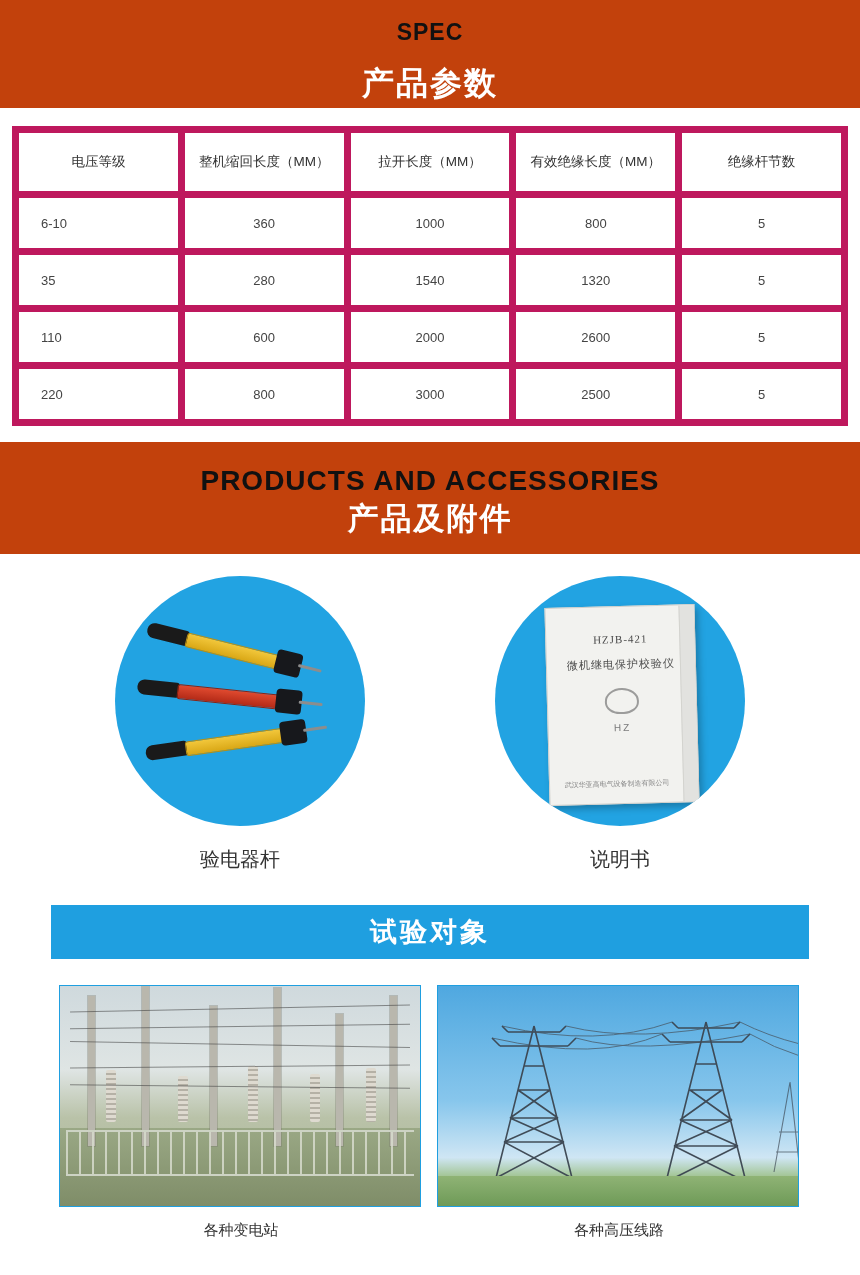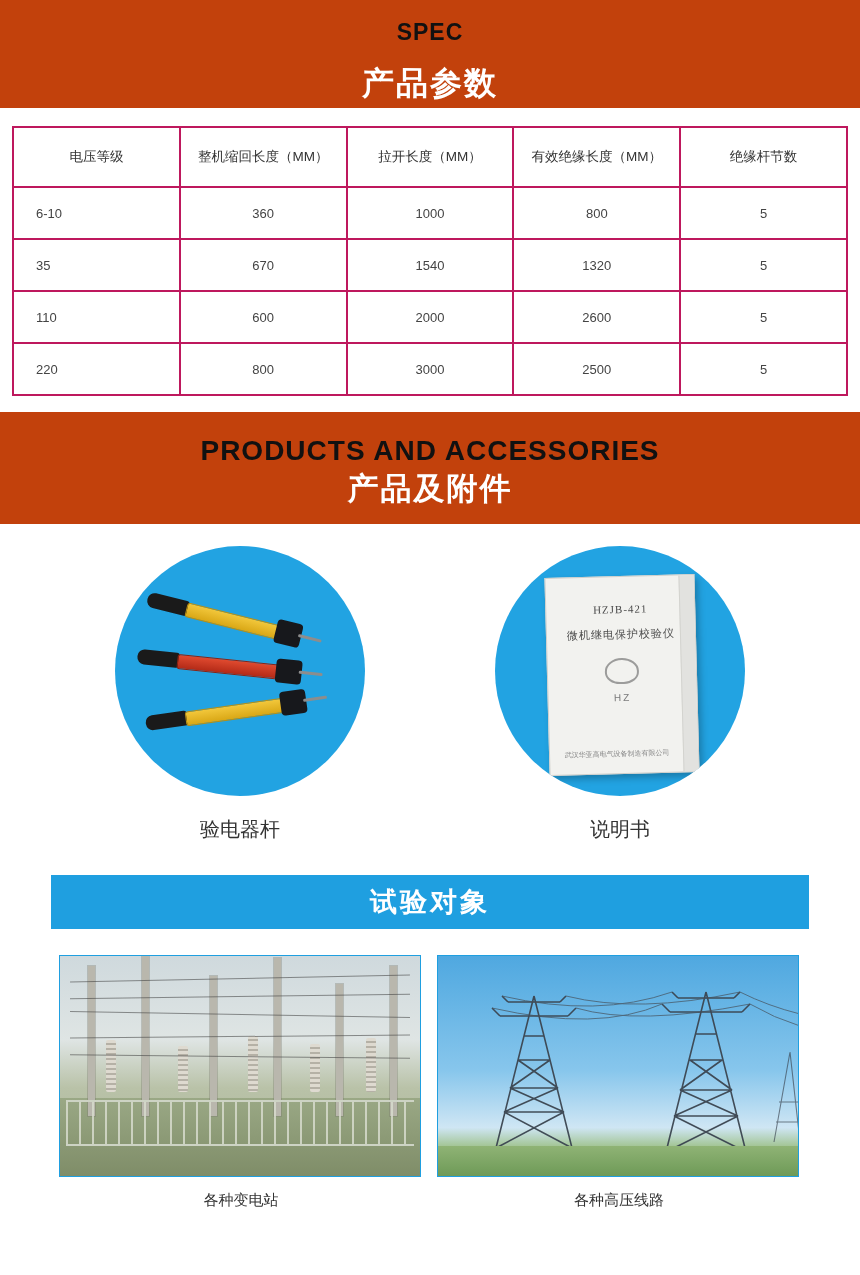--- a/index.html
+++ b/index.html
@@ -63,21 +63,21 @@
   .table-wrap {
     padding: 18px 12px 16px 12px;
     box-sizing: border-box;
   }
   table.spec {
     border-collapse: collapse;
     width: 836px;
     table-layout: fixed;
   }
   table.spec th, table.spec td {
-    border: 2px solid #be185d;
+    border: 7px solid #be185d;
     text-align: center;
     font-size: 13px;
     color: #444444;
     font-weight: normal;
     height: 50px;
     padding: 0 4px;
   }
   table.spec thead th {
     height: 58px;
     font-size: 13.5px;
@@ -318,21 +318,21 @@
       <tbody>
         <tr>
           <td>6-10</td>
           <td>360</td>
           <td>1000</td>
           <td>800</td>
           <td>5</td>
         </tr>
         <tr>
           <td>35</td>
-          <td>670</td>
+          <td>280</td>
           <td>1540</td>
           <td>1320</td>
           <td>5</td>
         </tr>
         <tr>
           <td>110</td>
           <td>600</td>
           <td>2000</td>
           <td>2600</td>
           <td>5</td>

